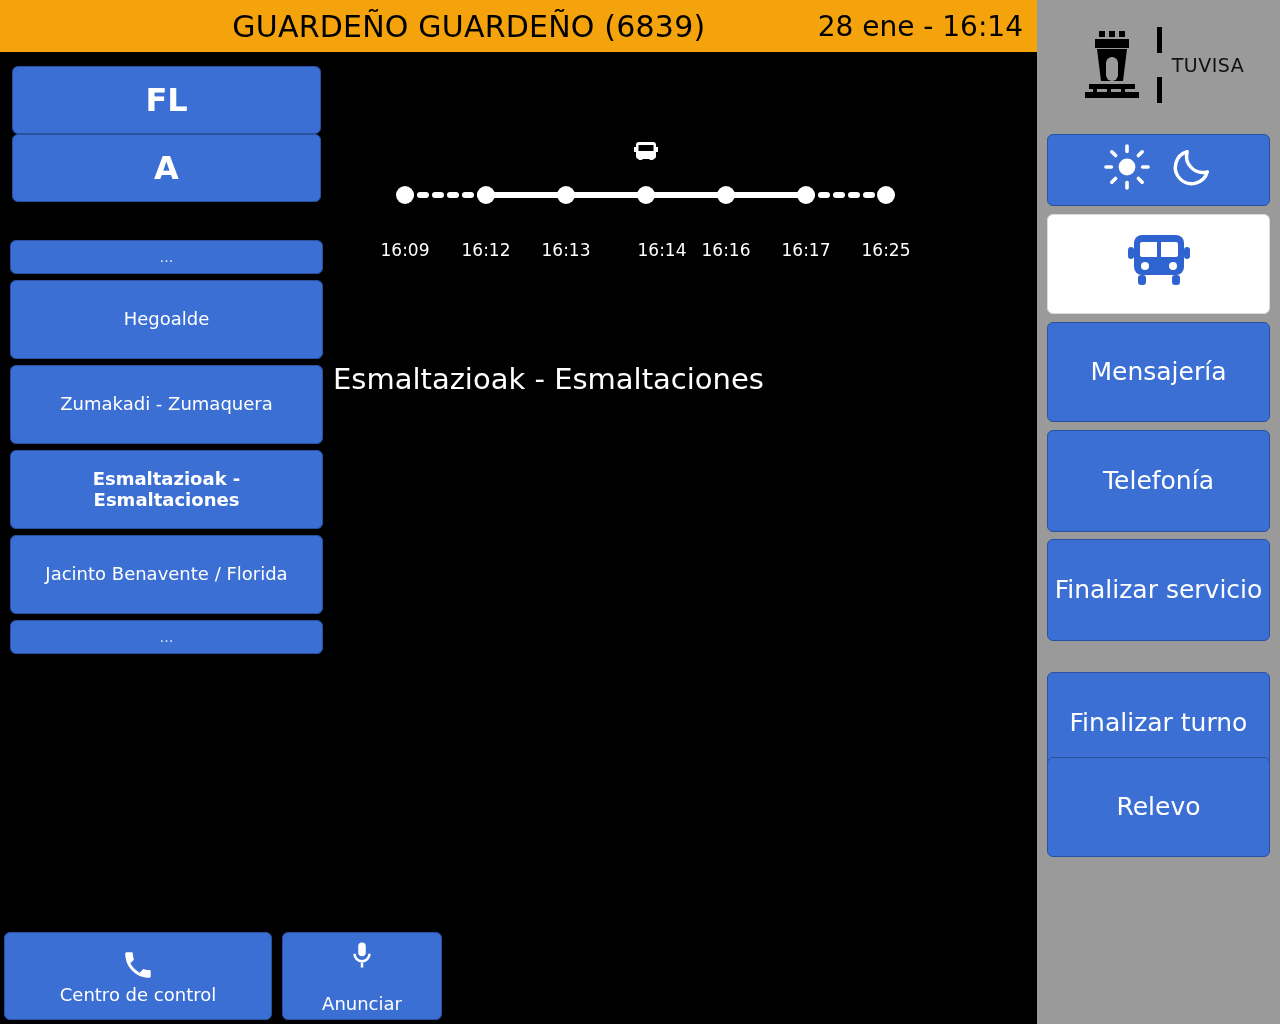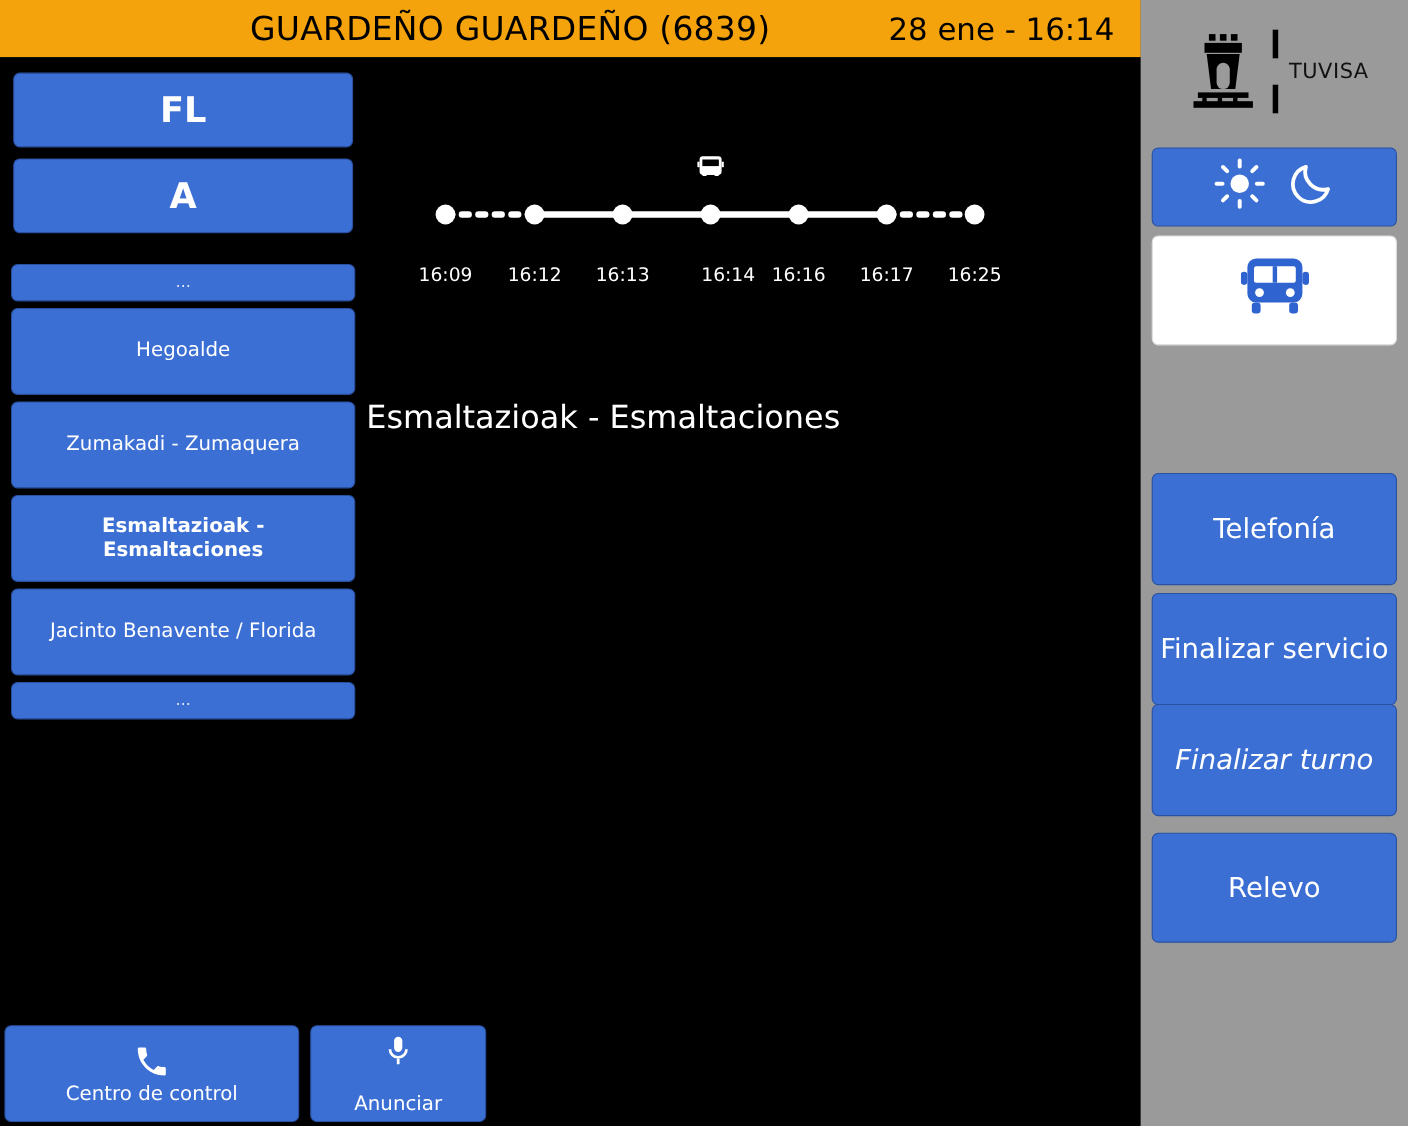--- a/index.html
+++ b/index.html
@@ -2,52 +2,51 @@
 <html><head>
 <meta charset="utf-8">
 <style>
   * { box-sizing: border-box; margin: 0; padding: 0; }
   html, body {
     width: 1280px; height: 1024px;
     background: #000;
     font-family: "DejaVu Sans", "Liberation Sans", sans-serif;
     overflow: hidden;
   }
-  #app { position: relative; width: 1176px; height: 1024px; background: #404040; }
+  #app { position: relative; width: 1176px; height: 1024px; background: #be185d; }
 
   
   .topbar {
     position: absolute; left: 0; top: 0; width: 1037px; height: 52px;
     background: #f5a30c; color: #000;
     display: flex; align-items: center;
   }
   .topbar .title {
     flex: 1; text-align: center; font-size: 30px; letter-spacing: .2px;
     padding-left: 120px;
   }
   .topbar .clock {
-    font-size: 28px; padding-right: 24px; white-space: nowrap;
+    font-size: 28px; padding-right: 14px; white-space: nowrap;
   }
 
   
   .leftpanel {
     position: absolute; left: 0; top: 52px; width: 1037px; height: 972px;
     background: #000;
   }
 
   .btn-blue {
     background: #3b6fd4; color: #fff; border: 1px solid #2a51a0;
     border-radius: 6px; display: flex; align-items: center;
     justify-content: center; text-align: center; cursor: default;
   }
 
   .lineblock { position: absolute; left: 12px; top: 14px; width: 309px; }
   .line-btn {
     width: 309px; height: 68px; font-size: 32px; font-weight: bold;
-    margin-bottom: 10px;
   }
 
   .stops { position: absolute; left: 10px; top: 188px; width: 313px; }
   .stop-btn {
     width: 313px; border-radius: 6px; margin-bottom: 6px;
     font-size: 18px; line-height: 1.15; padding: 4px 8px;
   }
   .stop-ellipsis { height: 34px; font-size: 14px; color: #e3e9f7; }
   .stop-normal { height: 79px; }
   .stop-current { height: 79px; font-weight: bold; }
@@ -101,21 +100,21 @@
     background: #3b6fd4; color: #fff; border: 1px solid #2a51a0; border-radius: 6px;
     display: flex; align-items: center; justify-content: center; text-align: center;
     font-size: 25px; line-height: 1.12;
   }
   .side-btn.white { background: #fff; border-color: #dcdcdc; }
   #side-daynight { top: 134px; height: 72px; gap: 18px; }
   #side-bus { top: 214px; height: 100px; }
   #side-mensajeria { top: 322px; height: 100px; }
   #side-telefonia { top: 430px; height: 102px; }
   #side-finalizar-servicio { top: 539px; height: 102px; }
-  #side-finalizar-turno { top: 640px; height: 102px; font-style: italic; }
+  #side-finalizar-turno { top: 672px; height: 102px; }
   #side-relevo { top: 757px; height: 100px; }
 </style>
 </head>
 <body>
 
 <div id="app">
 
   <div class="topbar">
     <div class="title">GUARDEÑO GUARDEÑO (6839)</div>
     <div class="clock">28 ene - 16:14</div>
@@ -252,19 +251,20 @@
           <circle cx="17" cy="33" r="4" fill="#ffffff"></circle>
           <circle cx="45" cy="33" r="4" fill="#ffffff"></circle>
           <rect x="10" y="42" width="8" height="10" rx="3"></rect>
           <rect x="44" y="42" width="8" height="10" rx="3"></rect>
           <rect x="0" y="14" width="6" height="12" rx="3"></rect>
           <rect x="56" y="14" width="6" height="12" rx="3"></rect>
         </svg>
       </span>
     </div>
 
+    <div class="side-btn" id="side-mensajeria">Mensajería</div>
     <div class="side-btn" id="side-telefonia">Telefonía</div>
     <div class="side-btn" id="side-finalizar-servicio">Finalizar servicio</div>
     <div class="side-btn" id="side-finalizar-turno">Finalizar turno</div>
     <div class="side-btn" id="side-relevo">Relevo</div>
   </div>
 
 </div>
 
 </body></html>

